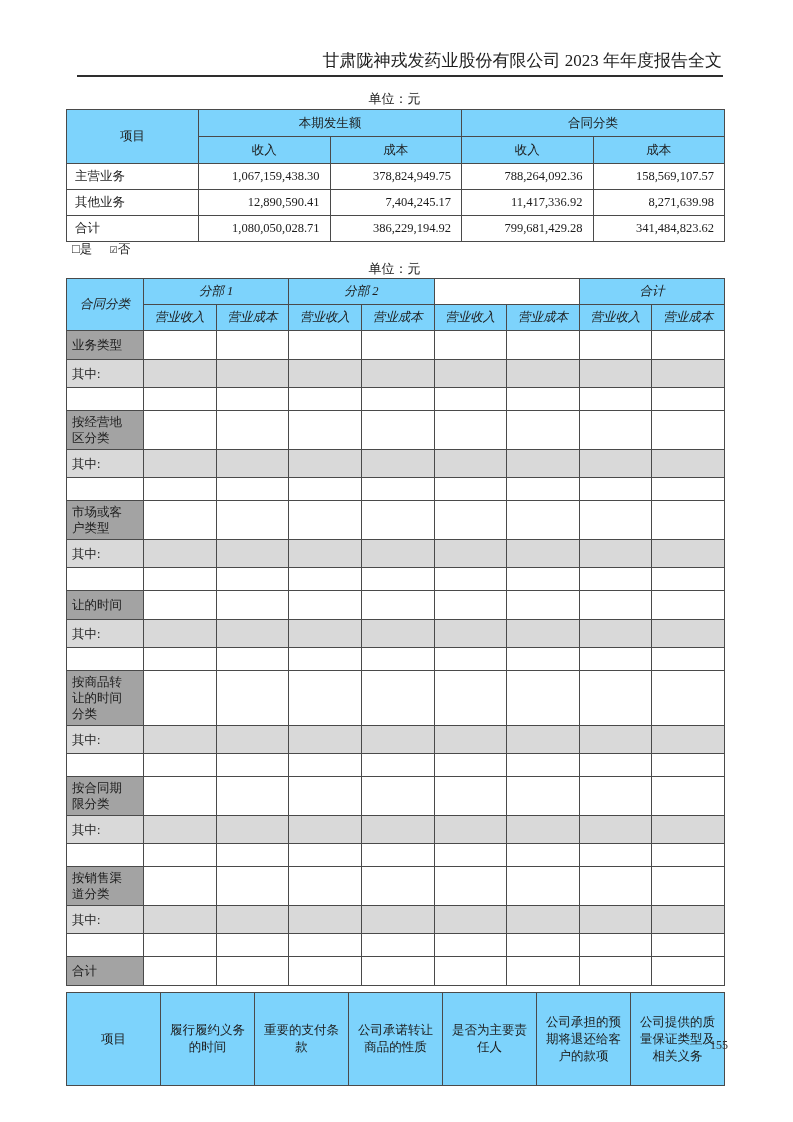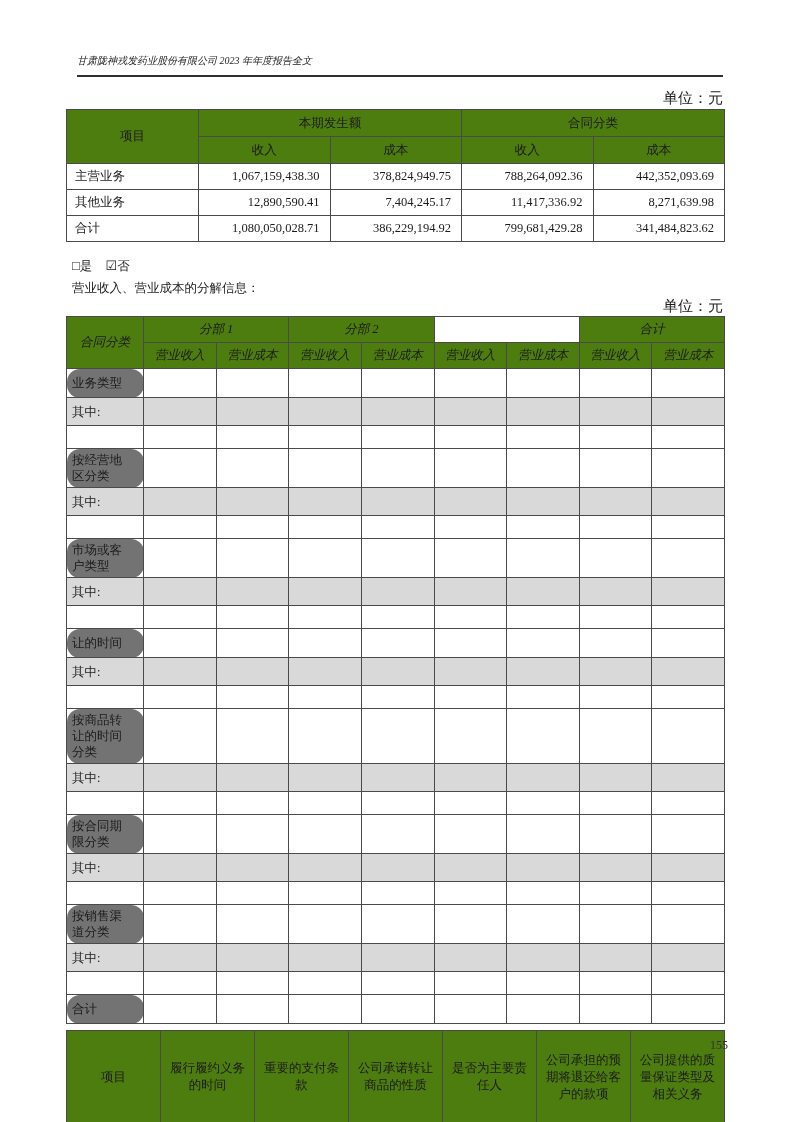--- a/index.html
+++ b/index.html
@@ -7,69 +7,69 @@
     width:793px; height:1122px;
     background:#ffffff;
     color:#1c1c1c;
     font-family:"Liberation Serif","DejaVu Serif",serif;
     position:relative;
     overflow:hidden;
   }
   .content { position:absolute; left:66px; top:52px; width:659px; }
 
   .doc-header {
-    font-size:10px;
+    text-align:right;
+    font-size:17px;
     line-height:17px;
     padding:0 3px 6px 11px;
-    font-style:italic;
   }
   .header-rule { margin-left:11px; margin-right:2px; border-top:2px solid #2e2e2e; }
 
   .section-title {
     margin-top:17px;
     padding-left:11px;
     font-family:"Liberation Sans","DejaVu Sans",sans-serif;
     font-size:15px; font-weight:bold;
     letter-spacing:0.5px;
   }
 
-  .unit-label { text-align:right; font-size:15px; margin-top:14px; padding-right:2px; line-height:15px; }
+  .unit-label { text-align:center; font-size:13px; margin-top:14px; padding-right:2px; line-height:15px; }
   .unit-label.second { margin-top:3px; }
 
   table { width:100%; border-collapse:collapse; table-layout:fixed; margin-top:3px; border:1.5px solid #333; }
   th, td { border:1px solid #4a4a4a; font-size:12.5px; font-weight:normal; vertical-align:middle; }
-  th { background:#4d7c0f; text-align:center; padding:2px; }
+  th { background:#7dd3fc; text-align:center; padding:2px; }
 
   
   .t1 th { height:22px; }
   .t1 td { height:23px; background:#fff; }
   .t1 td.lbl { text-align:left; padding-left:8px; }
   .t1 td.num { text-align:right; padding-right:10px; }
 
   
   .para { font-size:12.5px; margin-top:12px; padding-left:6px; line-height:16px; }
-  .cb-line { margin-top:16px; }
+  .cb-line { margin-top:0;font-family:Liberation Mono, monospace; }
   .cb-item { margin-right:10px; }
   .cb-icon { font-size:13px; }
   .para.tight { margin-top:6px; }
 
   
   .t2 { margin-top:2px; }
   .t2 th { height:21px; line-height:15px;font-style:italic; }
   .t2 th.blankhead { background:#ffffff; }
   .t2 td { background:#ffffff; }
   .t2 td.lbl {
     text-align:left; padding:3px 2px 3px 5px;
     white-space:pre-line; line-height:16px;
   }
   .t2 tr.section td { height:22px; }
   .t2 tr.total   td { height:22px; }
   .t2 tr.detail  td { height:21px; background:#d9d9d9; }
   .t2 tr.blank   td { height:16px; }
-  .t2 tr.section td.lbl, .t2 tr.total td.lbl { background:#737373;border-radius:13px; }
+  .t2 tr.section td.lbl, .t2 tr.total td.lbl { background:#a3a3a3; }
 
   
   .t3 { margin-top:6px; }
   .t3 th { white-space:pre-line; line-height:17px; padding:8px 3px; height:76px; }
 
   .page-number { position:absolute; top:1038px; right:65px; font-size:12px; color:#333; }
 </style>
 </head>
 <body>
 
@@ -101,21 +101,21 @@
         <th>收入</th>
         <th>成本</th>
       </tr>
     </thead>
     <tbody id="t1-body">
         <tr>
           <td class="lbl">主营业务</td>
           <td class="num">1,067,159,438.30</td>
           <td class="num">378,824,949.75</td>
           <td class="num">788,264,092.36</td>
-          <td class="num">442,352,093.69</td>
+          <td class="num">158,569,107.57</td>
         </tr>
         <tr>
           <td class="lbl">其他业务</td>
           <td class="num">12,890,590.41</td>
           <td class="num">7,404,245.17</td>
           <td class="num">11,417,336.92</td>
           <td class="num">8,271,639.98</td>
         </tr>
         <tr>
           <td class="lbl">合计</td>
@@ -126,21 +126,20 @@
         </tr>
       </tbody>
   </table>
 
 
   <div class="para cb-line">
     <span class="cb-item"><span class="cb-icon">□</span><span>是</span></span>
     <span class="cb-item"><span class="cb-icon">☑</span><span>否</span></span>
   </div>
 
-  <div class="para tight">营业收入、营业成本的分解信息：</div>
 
   <div class="unit-label second">单位：元</div>
 
   <table class="t2">
     <colgroup>
         <col style="width:77px">
         <col>
         <col>
         <col>
         <col>

